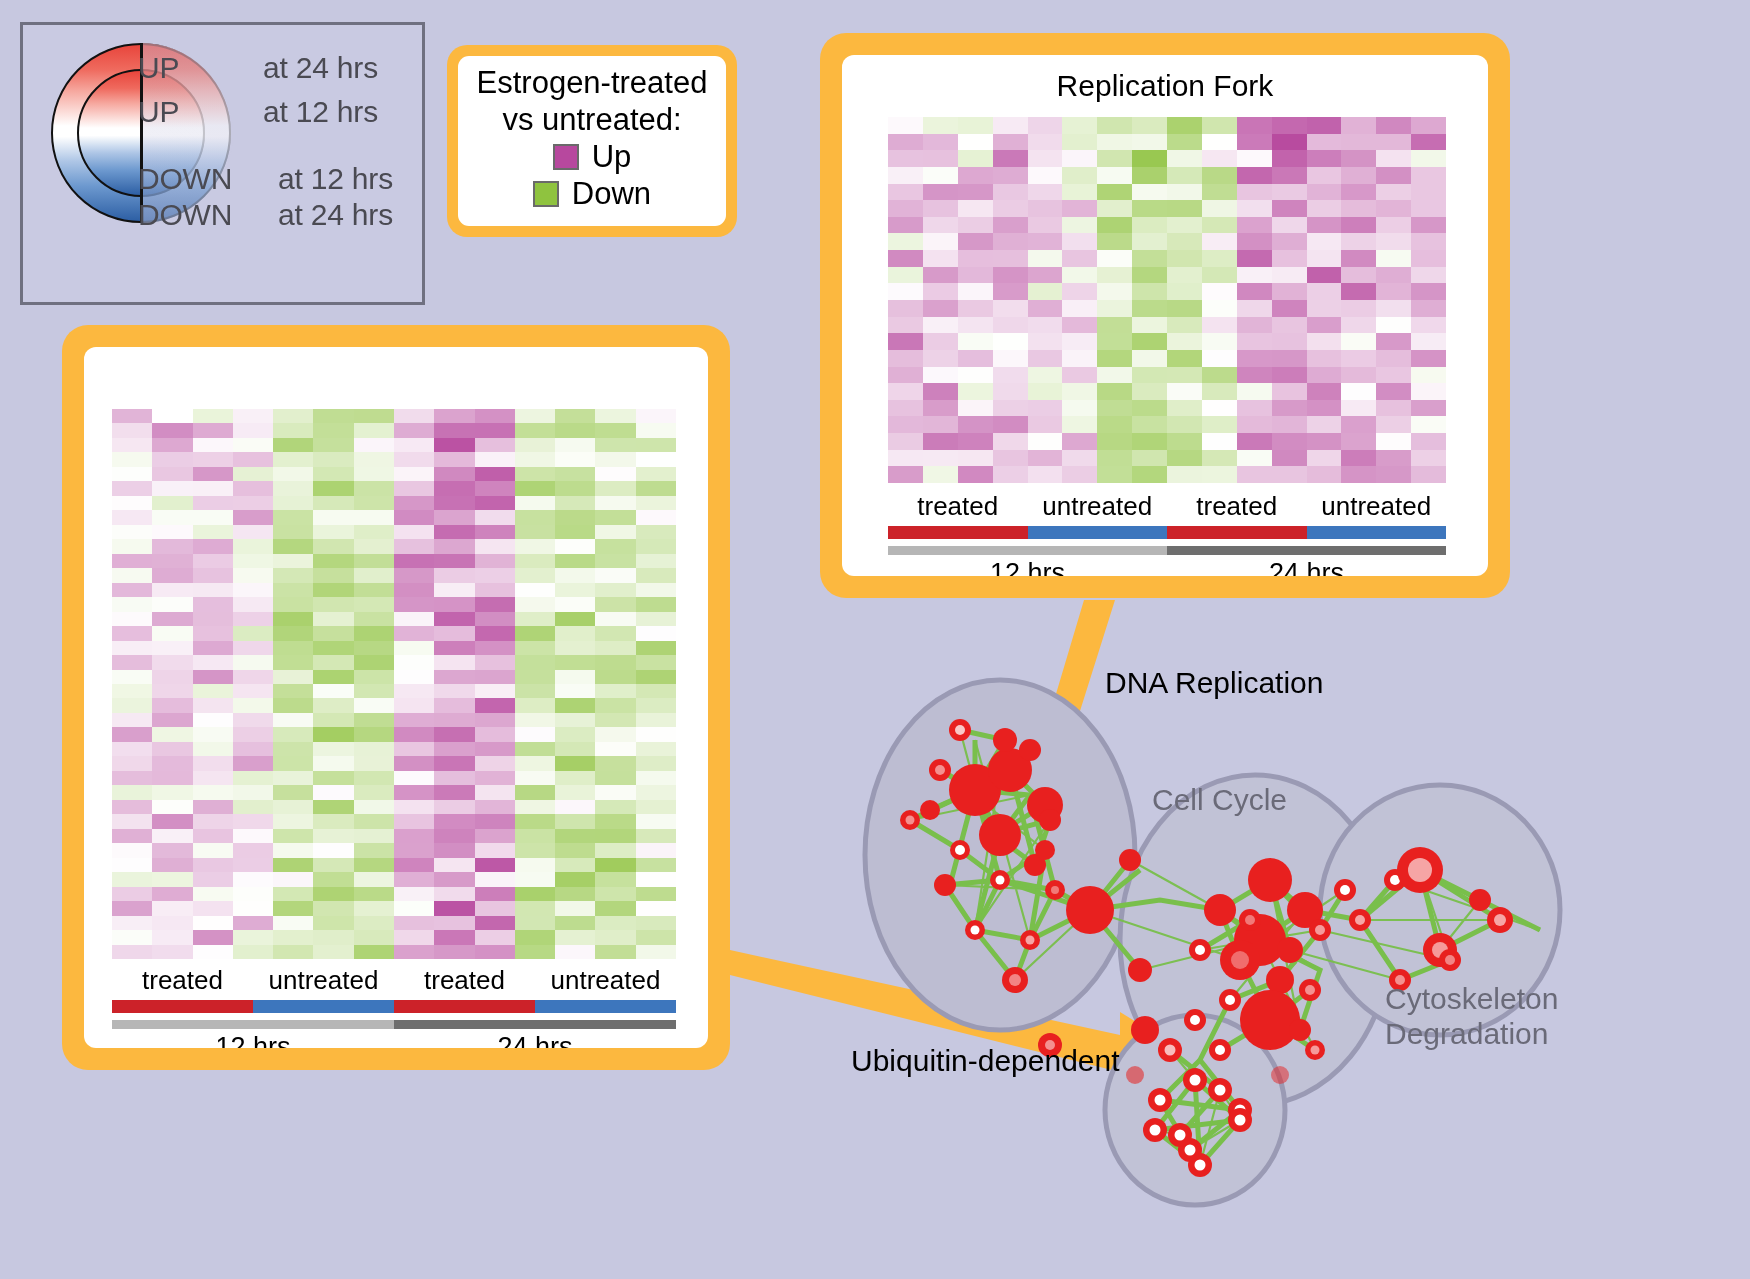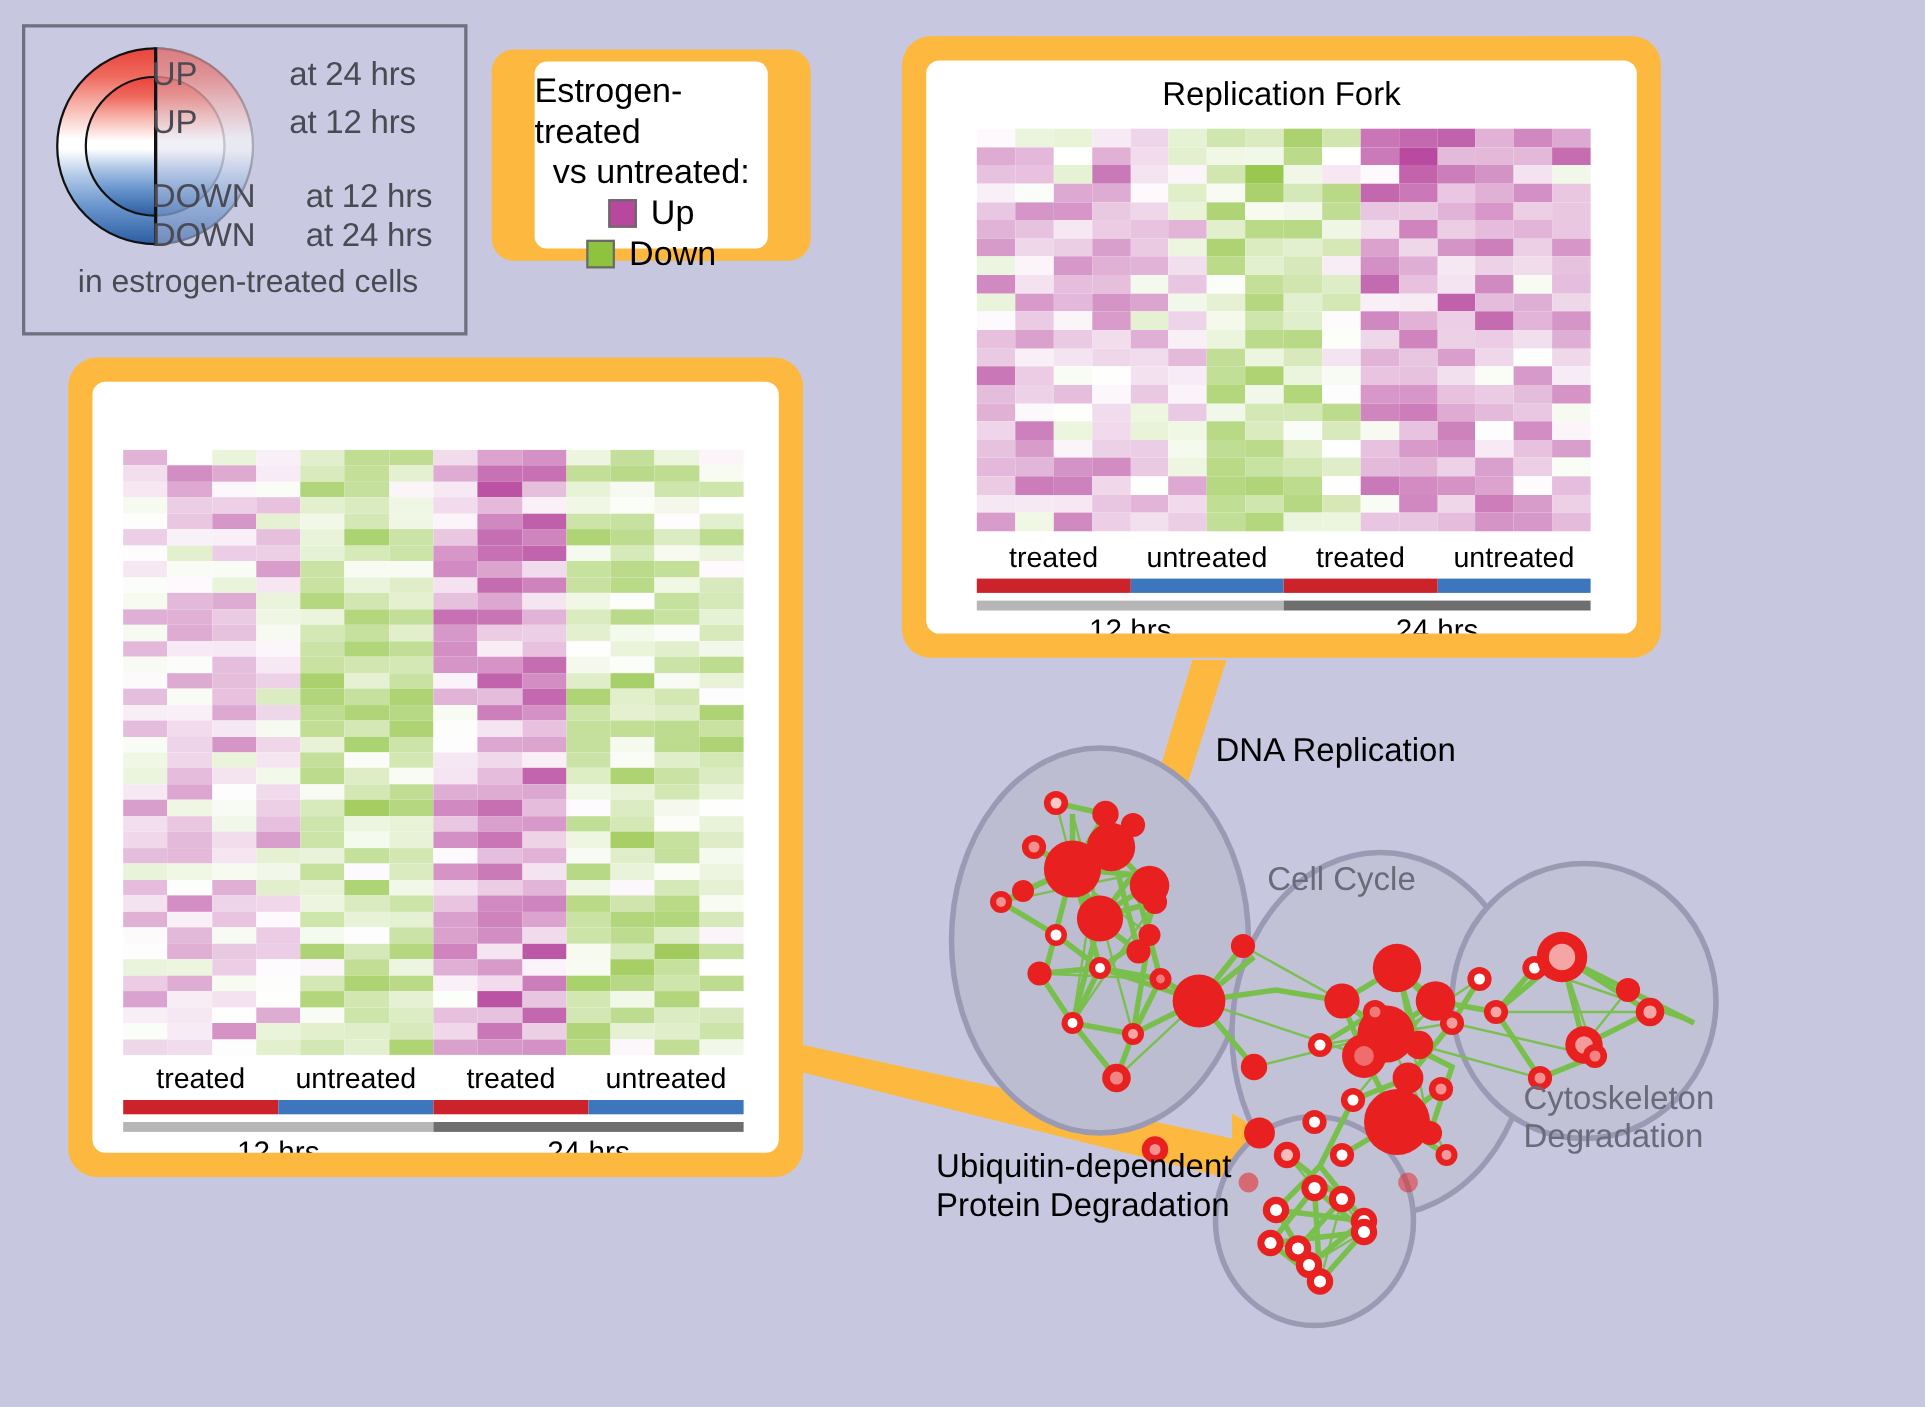--- a/index.html
+++ b/index.html
@@ -47,21 +47,21 @@
   .ring-label{position:absolute;color:#4a4a52;font-size:30px;letter-spacing:-.2px;white-space:nowrap;}
   .ring-note{position:absolute;left:0;width:405px;text-align:center;color:#4a4a52;font-size:29px;}
 
   
   #updown-legend{
     position:absolute;left:447px;top:45px;width:290px;height:192px;
     background:#fcb83f;border-radius:20px;
     display:flex;align-items:center;justify-content:center;
   }
   #updown-inner{
-    width:212px;height:170px;background:#fff;border-radius:11px;
+    width:268px;height:170px;background:#fff;border-radius:11px;
     display:flex;flex-direction:column;align-items:center;justify-content:flex-start;padding-top:9px;box-sizing:border-box;
   }
   #updown-inner .l1,#updown-inner .l2{font-size:31px;color:#000;line-height:1.18;}
   .sw-row{display:flex;align-items:center;gap:13px;margin-top:1px;}
   .sw{width:26px;height:26px;border:2px solid #6a6a6a;box-sizing:border-box;}
   .sw-up{background:#b7489e;}
   .sw-down{background:#8fc33f;}
   .sw-txt{font-size:31px;color:#000;}
 
   
@@ -116,21 +116,20 @@
       <div class="ring-divider"></div>
     </div>
     <span class="ring-label" style="left:115px;top:26px;">UP</span>
     <span class="ring-label" style="left:240px;top:26px;">at 24 hrs</span>
     <span class="ring-label" style="left:115px;top:70px;">UP</span>
     <span class="ring-label" style="left:240px;top:70px;">at 12 hrs</span>
     <span class="ring-label" style="left:115px;top:137px;">DOWN</span>
     <span class="ring-label" style="left:255px;top:137px;">at 12 hrs</span>
     <span class="ring-label" style="left:115px;top:173px;">DOWN</span>
     <span class="ring-label" style="left:255px;top:173px;">at 24 hrs</span>
-    <span class="ring-note" style="top:215px;">in estrogen-treated cells</span>
   </div>
 
   <div id="updown-legend">
     <div id="updown-inner">
       <div class="l1">Estrogen-treated</div>
       <div class="l2">vs untreated:</div>
       <div class="sw-row">
         <span class="sw sw-up"></span>
         <span class="sw-txt">Up</span>
       </div>
@@ -310,21 +309,20 @@
   </svg>
 
   <span class="clabel" id="lbl-dna">DNA Replication</span>
   <span class="clabel" id="lbl-cc">Cell Cycle</span>
   <div class="clabel" id="lbl-mt">
     <div>Cytoskeleton</div>
     <div>Degradation</div>
   </div>
   <div class="clabel" id="lbl-ub">
     <div>Ubiquitin-dependent</div>
-    <div>Protein Degradation</div>
   </div>
 
   <div class="panel" id="rf-panel">
     <div class="panel-inner" id="rf-inner">
       <div class="panel-title" id="rf-title">Replication Fork</div>
       <div class="hm" id="rf-hm" style="grid-template-columns: repeat(16, 1fr); grid-template-rows: repeat(22, 1fr);">
           <div style="background: rgb(253, 249, 252);"></div>
           <div style="background: rgb(235, 244, 220);"></div>
           <div style="background: rgb(232, 243, 215);"></div>
           <div style="background: rgb(247, 234, 244);"></div>

